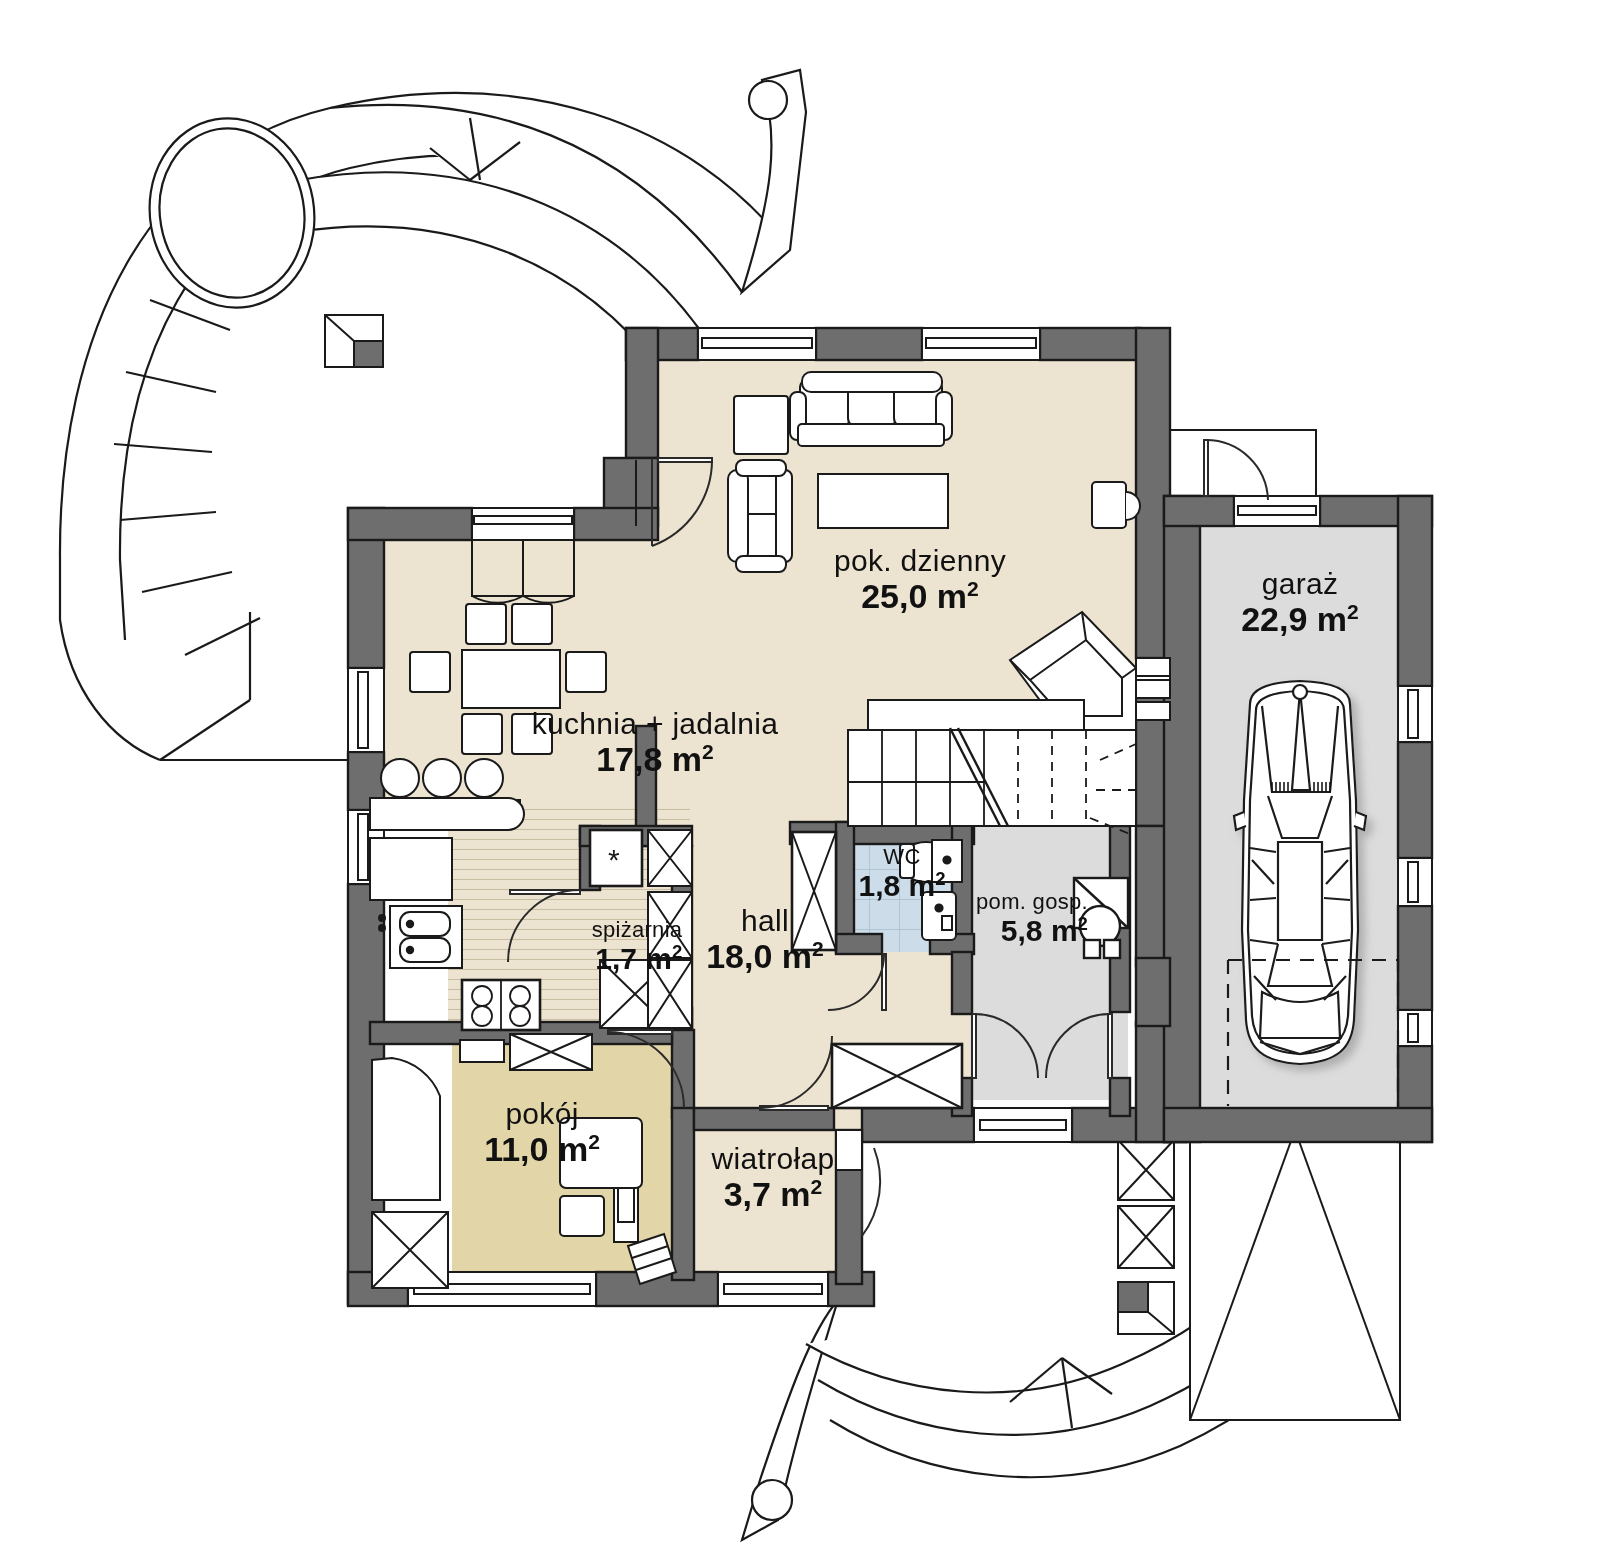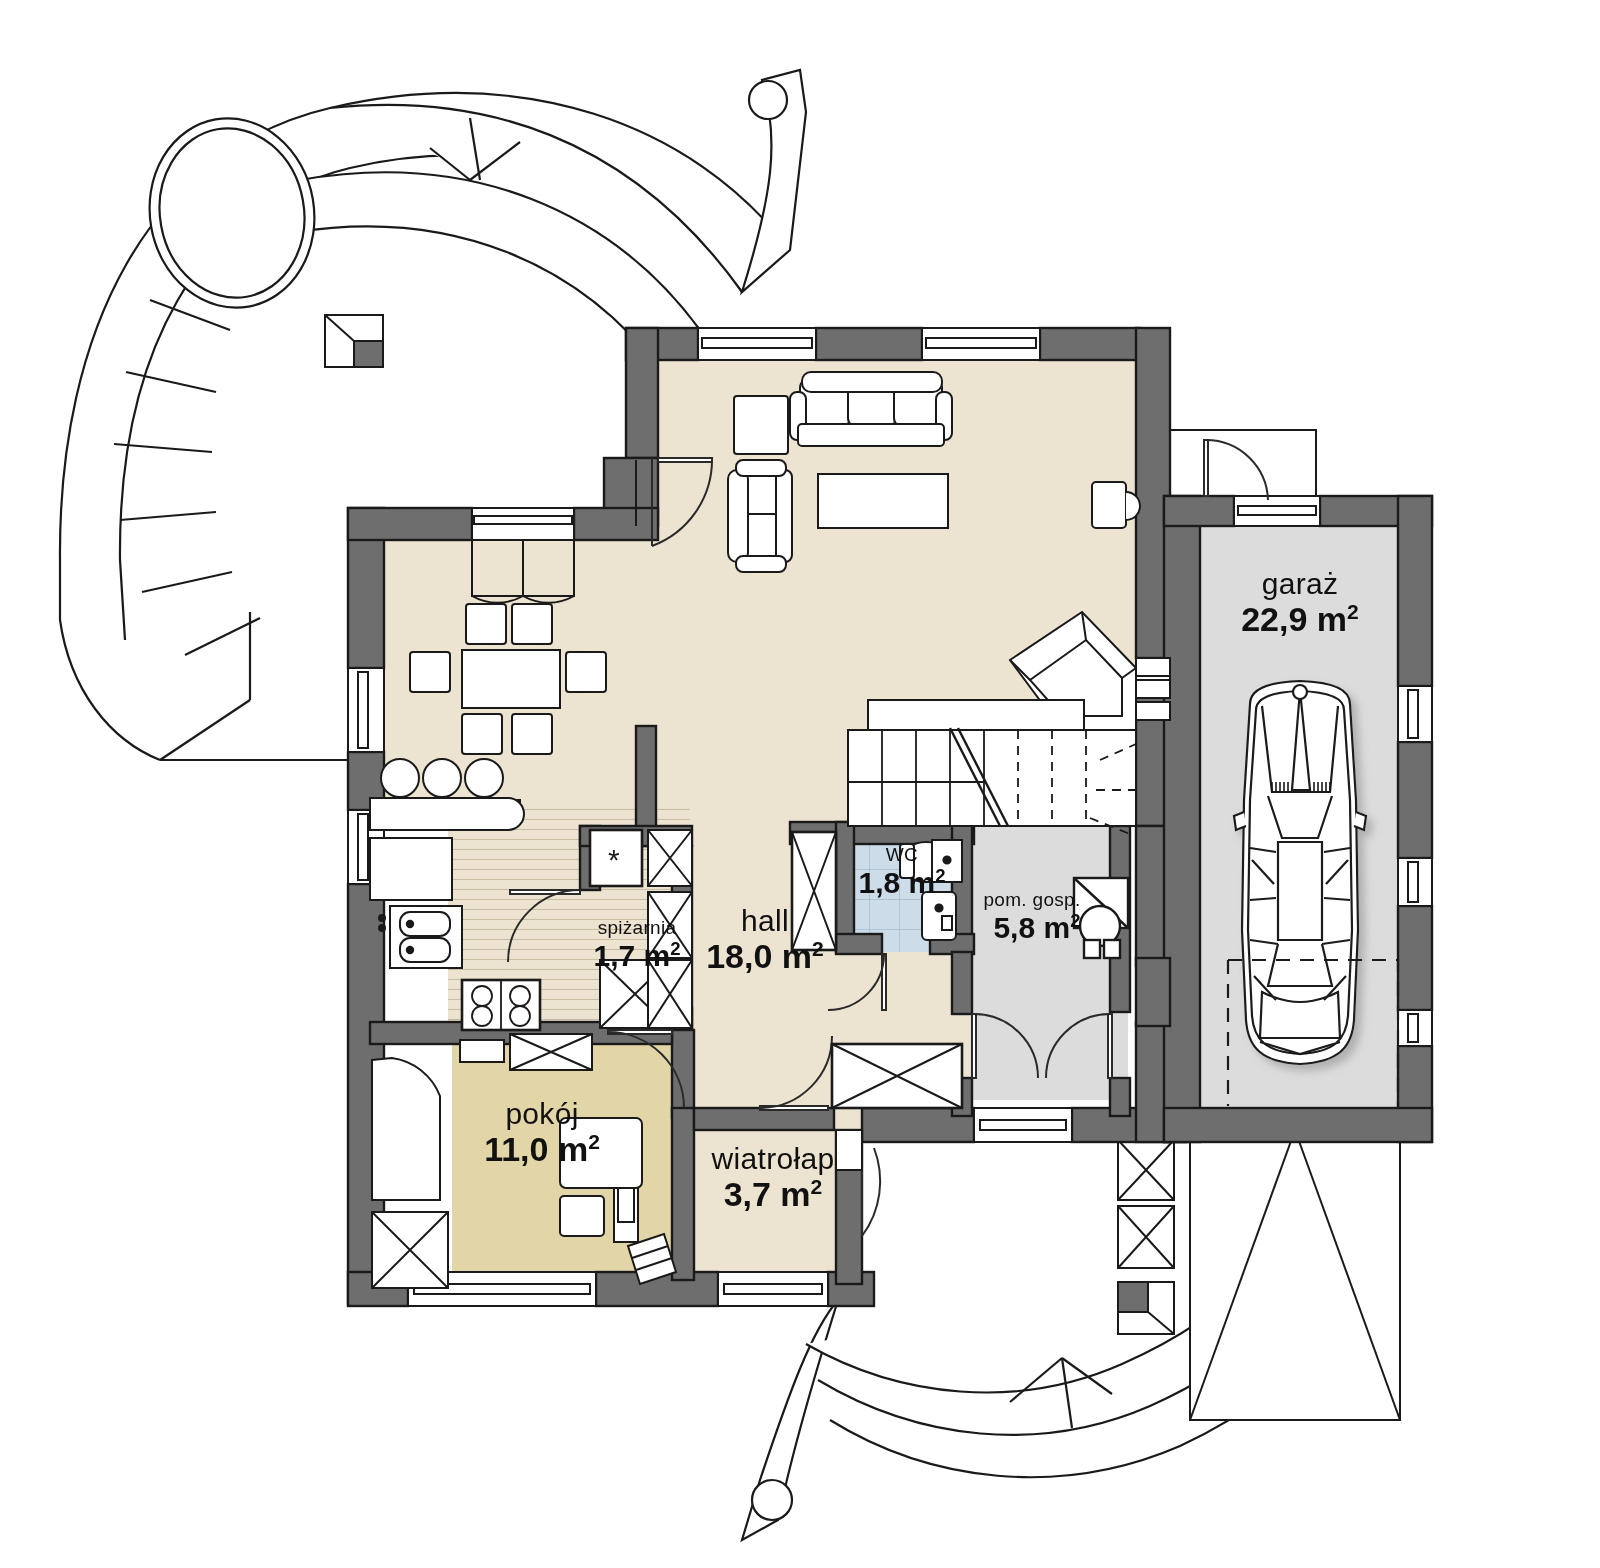--- a/index.html
+++ b/index.html
@@ -4,21 +4,21 @@
 <title>Rzut parteru</title>
 <style>
   html,body{margin:0;padding:0;background:#ffffff;}
   body{font-family:"Liberation Sans",sans-serif;}
   #plan-root{position:relative;width:1600px;height:1568px;background:#ffffff;overflow:hidden;}
   #plan-svg{position:absolute;left:0;top:0;width:1600px;height:1568px;}
   .room-label{position:absolute;text-align:center;color:#111111;pointer-events:none;}
   .room-label .rname{display:block;font-size:30px;font-weight:400;letter-spacing:.3px;line-height:1.08;white-space:nowrap;}
   .room-label .rarea{display:block;font-size:34px;font-weight:700;line-height:1.12;white-space:nowrap;}
   .room-label .rarea sup{font-size:.62em;font-weight:700;vertical-align:super;}
-  .lbl-small .rname{font-size:19px;}
+  .lbl-small .rname{font-size:22px;}
   .lbl-small .rarea{font-size:30px;text-align:right;}
 </style>
 </head>
 <body>
 
 <div id="plan-root">
 
   <svg id="plan-svg" viewBox="0 0 1600 1568" xmlns="http://www.w3.org/2000/svg">
     <defs>
 
@@ -545,21 +545,29 @@
       </g>
 
       <path d="M1228 960 H1398 V1106" stroke="#1a1a1a" stroke-width="2.2" stroke-dasharray="14 10" fill="none"></path>
       <path d="M1228 960 V1106" stroke="#1a1a1a" stroke-width="2.2" stroke-dasharray="14 10" fill="none"></path>
 
       <path d="M1432 496 V1142" stroke="#1a1a1a" stroke-width="2" fill="none"></path>
 
     </g>
   </svg>
 
-
+  <div class="room-label" style="left:920px; top:545px; transform:translate(-50%,0);">
+    <span class="rname">pok. dzienny</span>
+    <span class="rarea"><span>25,0</span>&nbsp;<span>m</span><sup>2</sup></span>
+  </div>
+
+  <div class="room-label" style="left:655px; top:708px; transform:translate(-50%,0);">
+    <span class="rname">kuchnia + jadalnia</span>
+    <span class="rarea"><span>17,8</span>&nbsp;<span>m</span><sup>2</sup></span>
+  </div>
 
   <div class="room-label" style="left:1300px; top:550px; transform:translate(-50%,0);margin-top:18px;">
     <span class="rname">garaż</span>
     <span class="rarea"><span>22,9</span>&nbsp;<span>m</span><sup>2</sup></span>
   </div>
 
   <div class="room-label" style="left:765px; top:905px; transform:translate(-50%,0);">
     <span class="rname">hall</span>
     <span class="rarea"><span>18,0</span>&nbsp;<span>m</span><sup>2</sup></span>
   </div>

